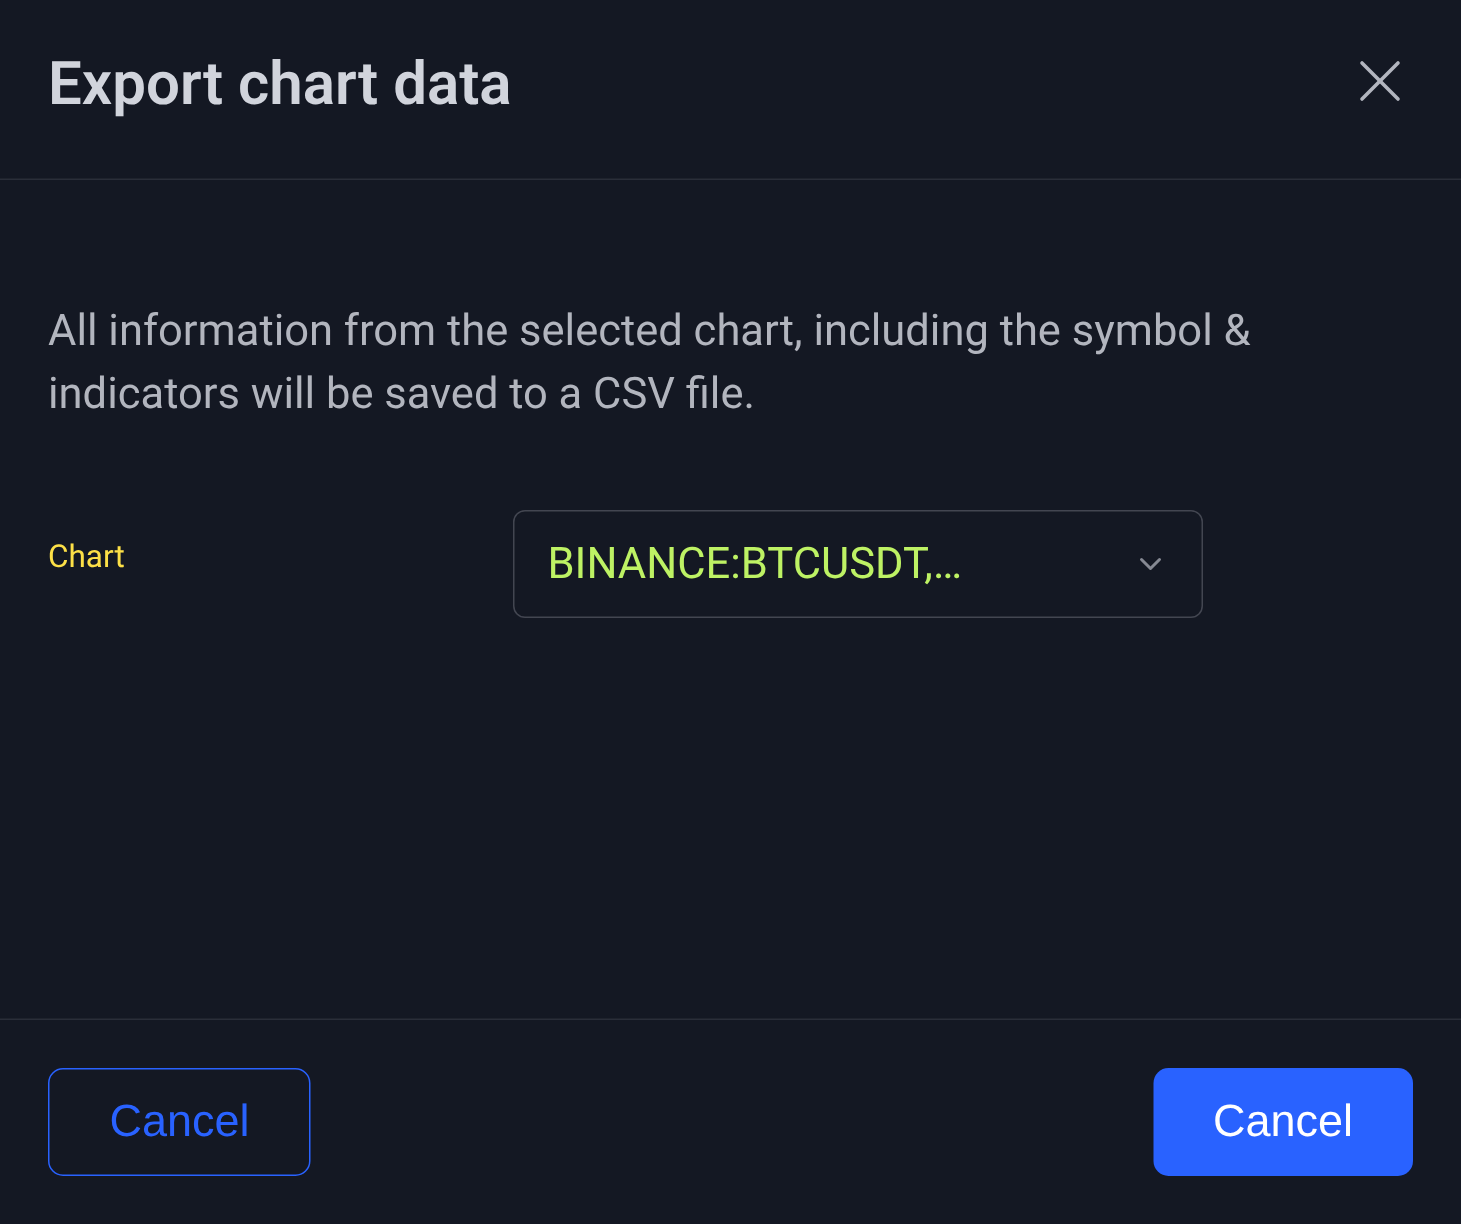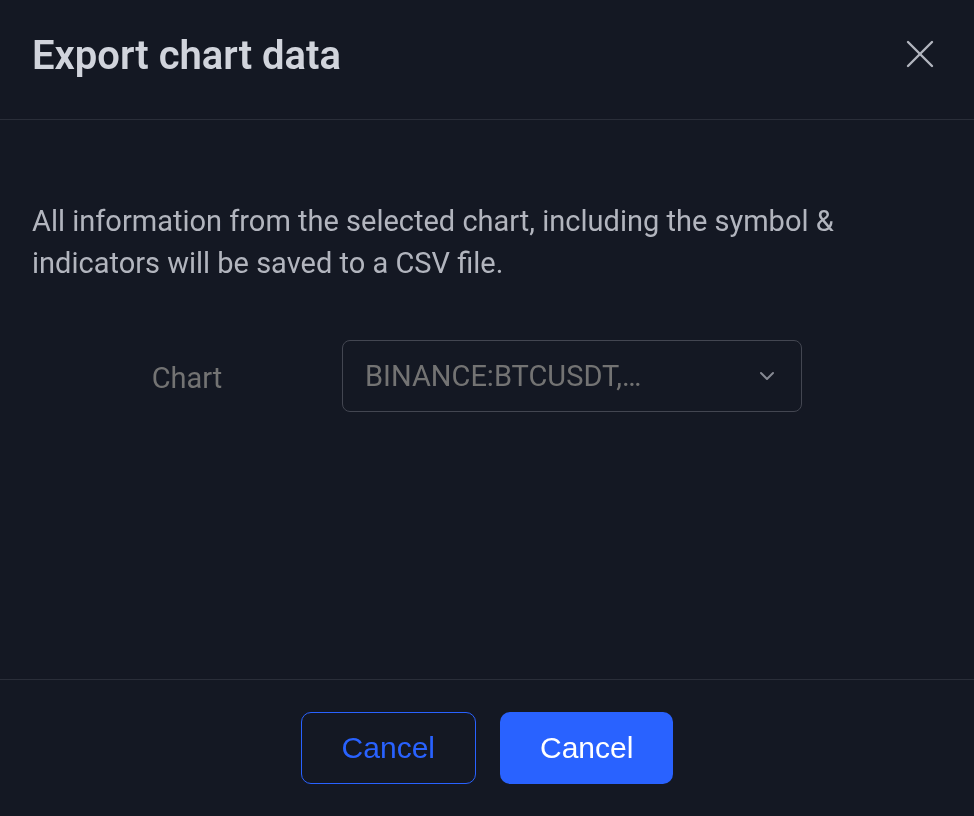--- a/index.html
+++ b/index.html
@@ -57,63 +57,62 @@
       line-height: 1.45;
       color: #b2b5be;
       margin-bottom: 56px;
     }
     .form-row {
       display: flex;
       align-items: flex-start;
       margin-bottom: 56px;
     }
     .form-label {
-      font-size: 29px;
-      color: #737373;
+      font-size: 21px;
+      color: #fde047;
       width: 310px;
       flex-shrink: 0;
       line-height: 1.4;
       padding-top: 18px;
-      text-align: center;
     }
     .select-control {
       flex: 0 0 auto;
       width: 460px;
       display: flex;
       align-items: center;
       justify-content: space-between;
       background: transparent;
       border: 1px solid #434651;
       border-radius: 8px;
       padding: 18px 22px;
       cursor: pointer;
       font-size: 29px;
       color: #d1d4dc;
     }
     .select-value {
       white-space: nowrap;
       overflow: hidden;
       text-overflow: ellipsis;
-      color: #737373;
+      color: #bef264;
     }
     .chevron {
       flex-shrink: 0;
       margin-left: 16px;
       color: #868993;
     }
     .chevron svg {
       width: 24px;
       height: 24px;
       display: block;
     }
     .dialog-footer {
       border-top: 1px solid #2a2e39;
       padding: 32px;
       display: flex;
-      justify-content: center;
+      justify-content: space-between;
       gap: 24px;
     }
     .btn {
       font-size: 30px;
       font-weight: 400;
       padding: 18px 40px;
       border-radius: 10px;
       cursor: pointer;
       border: none;
     }

